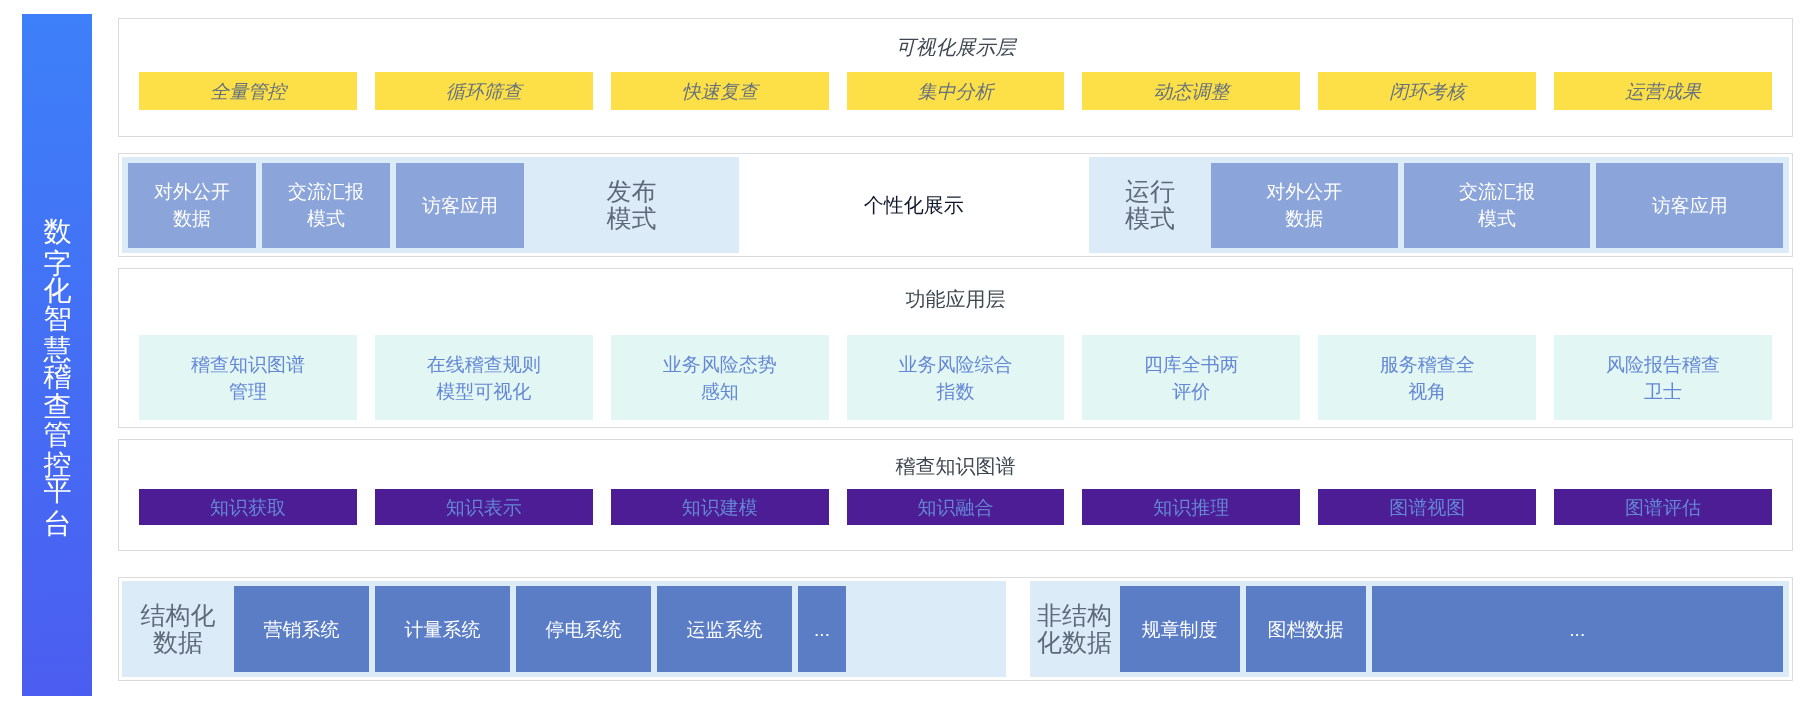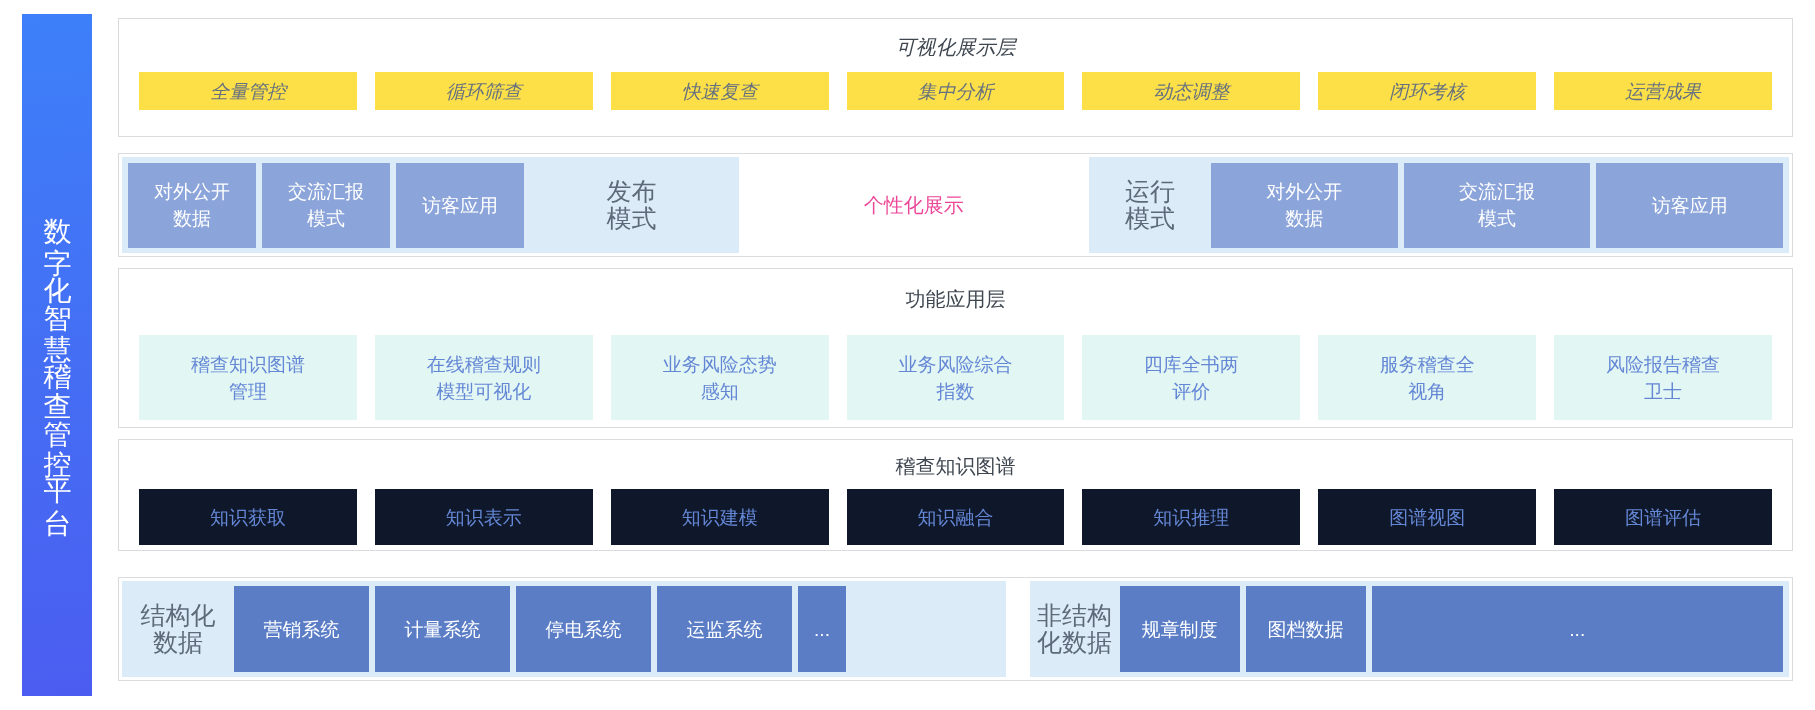--- a/index.html
+++ b/index.html
@@ -42,34 +42,34 @@
     font-size:19px; line-height:27px; text-align:center; white-space:pre-line;
   }
   .glabel {
     color:#5d6a79; font-size:25px; line-height:27px; text-align:center; white-space:pre-line;
     display:flex; align-items:center; justify-content:center;
   }
   .row2 .group-left { width:37%; }
   .row2 .group-left .darkbox { flex:0 0 128px; }
   .row2 .group-left .glabel { flex:1; }
   .row2 .center-area { flex:1; display:flex; align-items:center; justify-content:center;
-    color:#ec4899; font-size:20px; }
+    color:#0f172a; font-size:20px; }
   .row2 .group-right { width:42%; }
   .row2 .group-right .glabel { flex:0 0 110px; }
   .row2 .group-right .darkbox { flex:1; }
 
   
   .row3 { height:160px; margin-bottom:11px; padding:17px 20px 0; }
   .row3 .items { margin-top:23px; }
   .row3 .item { height:85px; background:#e2f6f4; color:#6487d5; }
 
   
   .row4 { height:112px; margin-bottom:26px; padding:13px 20px 0; }
   .row4 .items { margin-top:10px; }
-  .row4 .item { height:56px; background:#0f172a; color:#6487d5; }
+  .row4 .item { height:36px; background:#4c1d95; color:#6487d5; }
 
   
   .row5 { height:104px; padding:3px; display:flex; }
   .row5 .darkbox { background:#5a7dc6; height:86px; }
   .row5 .group-structured { width:53%; }
   .row5 .group-structured .glabel { flex:0 0 100px; }
   .row5 .group-structured .sysbox { flex:0 0 135px; }
   .row5 .group-structured .morebox { flex:0 0 48px; }
   .row5 .spacer { flex:1; }
   .row5 .group-unstructured { flex:1; margin-left:24px; }

